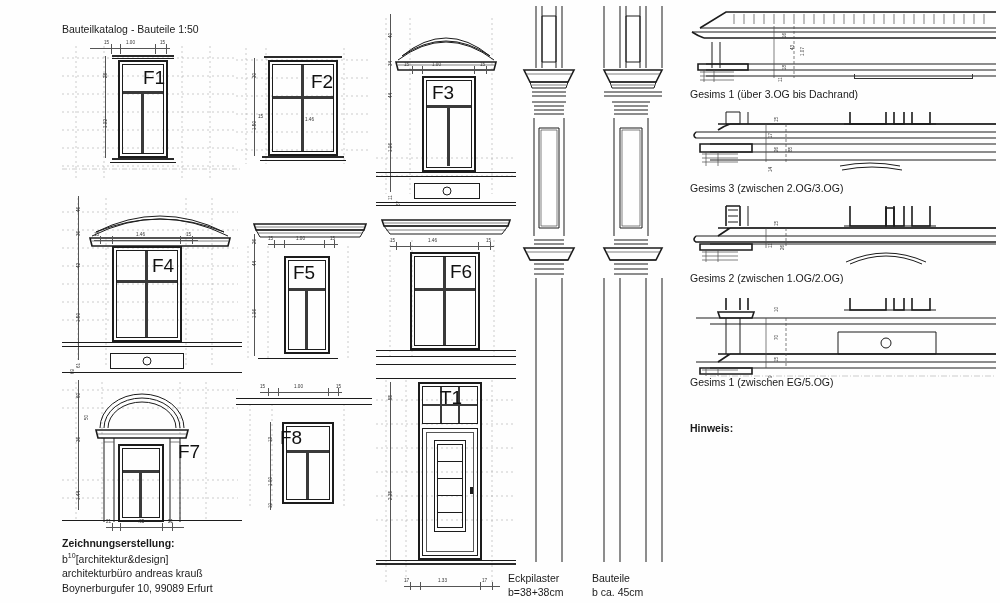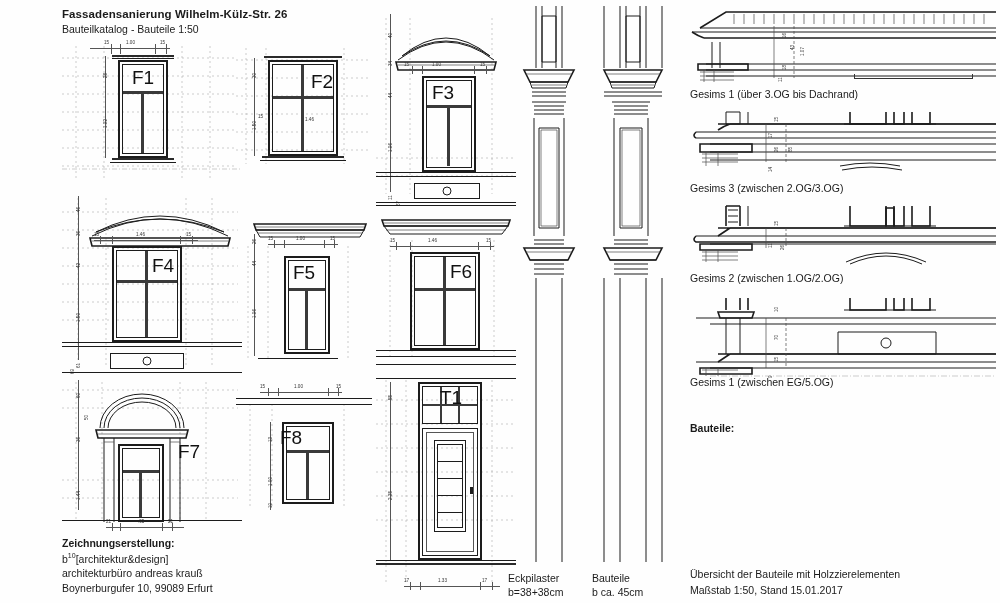--- a/index.html
+++ b/index.html
@@ -34,21 +34,20 @@
   .ink2{fill:none;stroke:#1c1c1c;stroke-width:1.6;}
   .inkthin{fill:none;stroke:#4a4a4a;stroke-width:.7;}
   .hatchg{fill:none;stroke:#9a9a9a;stroke-width:.5;}
   .circ{fill:none;stroke:#1c1c1c;stroke-width:1;}
 </style>
 </head>
 <body>
 
 <div class="sheet">
 
-  <div class="ttl" style="left:62px;top:8px">Fassadensanierung Wilhelm-Külz-Str. 26</div>
   <div class="sub" style="left:62px;top:23px">Bauteilkatalog - Bauteile 1:50</div>
 
   <div>
     <svg style="left:62px;top:40px" width="180" height="145">
       <g class="hatchg">
         <path d="M0,18 H175 M0,36 H175 M0,54 H175 M0,72 H175 M0,90 H175 M0,108 H175 M0,126 H175" stroke-dasharray="2 3"></path>
         <path d="M14,6 V140 M42,6 V140 M120,6 V140 M148,6 V140" stroke-dasharray="2 3"></path>
       </g>
     </svg>
 
@@ -65,21 +64,21 @@
     <div class="dimv" style="left:103px;top:78px">28</div>
     <div class="dimv" style="left:103px;top:128px">1.92</div>
 
     <div class="hh" style="left:112px;top:55px;width:62px"></div>
     <div class="h" style="left:112px;top:58px;width:62px"></div>
 
     <div class="box2" style="left:118px;top:60px;width:50px;height:98px"></div>
     <div class="box" style="left:122px;top:64px;width:42px;height:90px"></div>
     <div class="mull" style="left:123px;top:91px;width:40px;height:3px"></div>
     <div class="mull" style="left:141px;top:94px;width:3px;height:59px"></div>
-    <div class="code" style="left:132px;top:68px">F1</div>
+    <div class="code" style="left:143px;top:68px">F1</div>
 
     <div class="hh" style="left:112px;top:158px;width:62px"></div>
     <div class="h" style="left:110px;top:162px;width:66px"></div>
     <svg style="left:62px;top:166px" width="180" height="8">
       <path class="hatchg" d="M0,3 H178" stroke-dasharray="5 2 1 2"></path>
     </svg>
   </div>
 
   <div>
     <svg style="left:236px;top:44px" width="135" height="125">
@@ -528,23 +527,21 @@
           <path d="M96,22 V72" stroke-dasharray="3 2"></path>
         </g>
     </svg>
     <div class="dimv" style="left:774px;top:312px">10</div>
     <div class="dimv" style="left:774px;top:340px">70</div>
     <div class="dimv" style="left:774px;top:362px">15</div>
     <div class="dimv" style="left:768px;top:378px">9</div>
     <div class="cap" style="left:690px;top:376px">Gesims 1 (zwischen EG/5.OG)</div>
   </div>
 
-  <div class="capb" style="left:690px;top:422px">Bauteile:</div>
-  <div class="note" style="left:690px;top:566px">Übersicht der Bauteile mit Holzzierelementen
-Maßstab 1:50, Stand 15.01.2017</div>
+  <div class="capb" style="left:690px;top:422px">Hinweis:</div>
 
   <div class="capb" style="left:62px;top:537px">Zeichnungserstellung:</div>
   <div class="cap" style="left:62px;top:552px">
     <span>b</span><sup style="font-size:7px">10</sup><span>[architektur&amp;design]</span>
   </div>
   <div class="cap" style="left:62px;top:567px">architekturbüro andreas krauß</div>
   <div class="cap" style="left:62px;top:582px">Boynerburgufer 10, 99089 Erfurt</div>
 
 </div>
 

